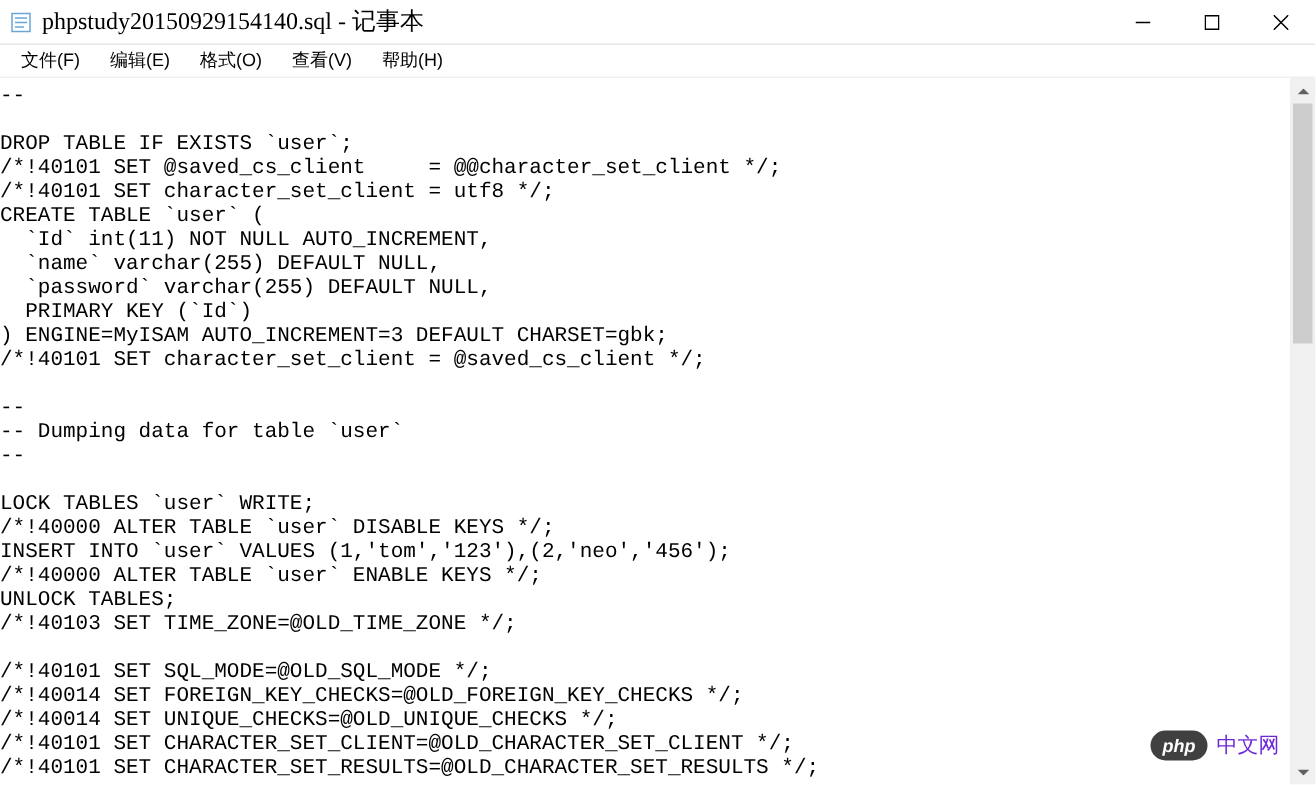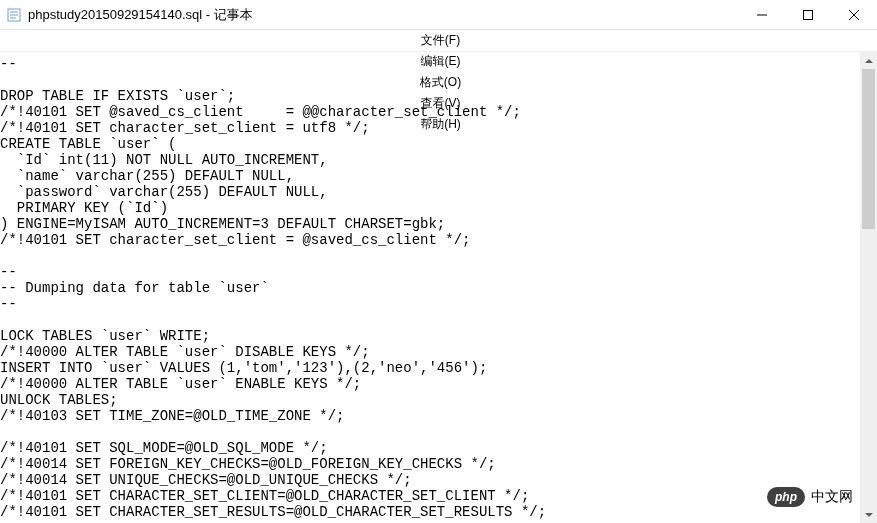--- a/index.html
+++ b/index.html
@@ -24,21 +24,22 @@
       width: 16px;
       height: 16px;
       margin-right: 6px;
       display: flex;
       align-items: center;
       justify-content: center;
     }
     .titlebar-title {
       flex: 1;
       color: #000;
-      font-size: 13px;
+      font-size: 16px;
+      font-family: Liberation Serif, serif;
     }
     .win-controls {
       display: flex;
       height: 100%;
     }
     .win-btn {
       width: 46px;
       height: 100%;
       display: flex;
       align-items: center;
@@ -47,21 +48,20 @@
       font-size: 10px;
     }
     .menubar {
       display: flex;
       height: 22px;
       align-items: center;
       padding-left: 4px;
       background: #fff;
       border-bottom: 1px solid #f0f0f0;
       gap: 0;
-      flex-direction: column;
     }
     .menu-item {
       padding: 2px 10px;
       font-size: 12px;
       color: #000;
     }
     .content-area {
       position: relative;
       height: calc(100% - 52px);
       overflow: hidden;
@@ -119,21 +119,21 @@
     .watermark-badge {
       background: #404040;
       color: #fff;
       font-weight: bold;
       font-size: 12px;
       padding: 3px 8px;
       border-radius: 10px;
       font-style: italic;
     }
     .watermark-text {
-      color: #000000;
+      color: #6d28d9;
       font-size: 14px;
     }
   </style>
 </head>
 <body>
 
 <div class="titlebar">
   <span class="titlebar-icon">
     <svg width="14" height="14" viewBox="0 0 14 14">
       <rect x="1" y="1" width="12" height="12" fill="#fff" stroke="#6aa5d8" stroke-width="1"></rect>

